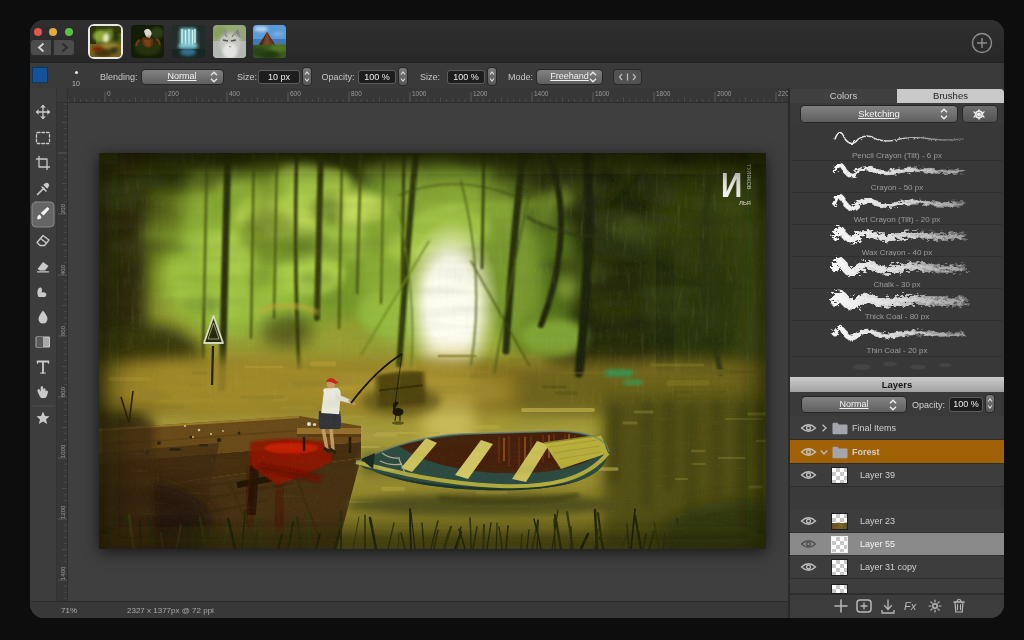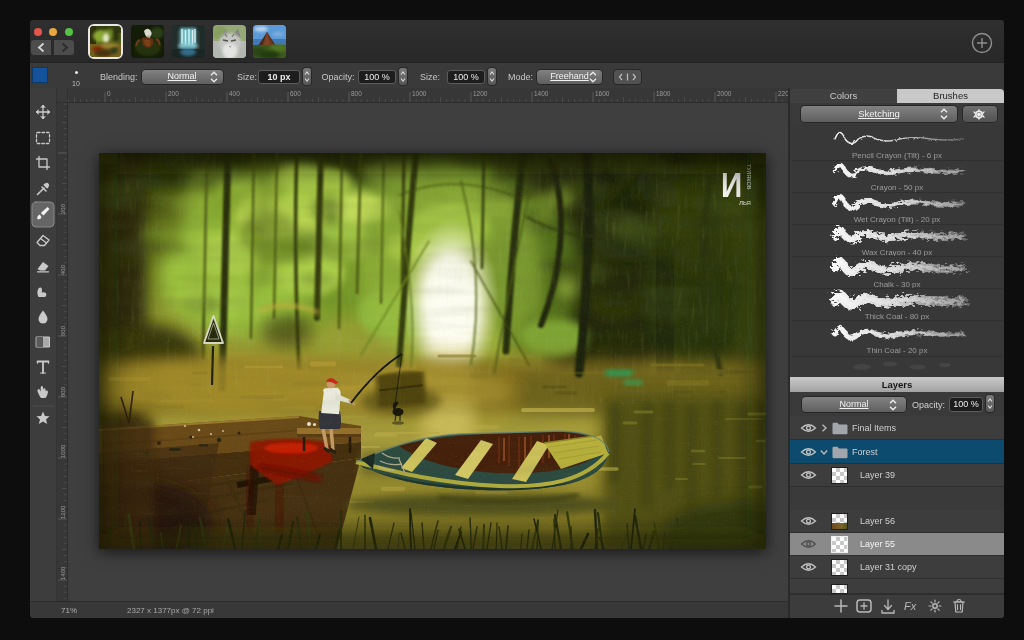--- a/index.html
+++ b/index.html
@@ -1,18 +1,18 @@
 <!DOCTYPE html>
 <html><head>
 <meta charset="utf-8">
 <style>
   html,body{margin:0;padding:0;width:1024px;height:640px;background:#0d0d0d;overflow:hidden;
     font-family:"Liberation Sans",sans-serif;-webkit-font-smoothing:antialiased;}
   .abs{position:absolute;}
-  #win{position:absolute;left:30px;top:20px;width:974px;height:598px;background:#3c3c3c;border-radius:4px;overflow:hidden;}
+  #win{position:absolute;left:30px;top:20px;width:974px;height:598px;background:#3c3c3c;border-radius:14px;overflow:hidden;}
   #titlebar{position:absolute;left:0;top:0;width:974px;height:42px;background:linear-gradient(#2f2f2f,#282828);}
   .tl{position:absolute;top:8px;width:8px;height:8px;border-radius:50%;}
   #toolbar{position:absolute;left:0;top:42px;width:974px;height:26px;background:#3a3a3a;border-top:1px solid #222;box-sizing:border-box;}
   .lbl{position:absolute;font-size:9px;color:#c6c6c6;line-height:10px;}
   .pill{position:absolute;background:linear-gradient(#828282,#5f5f5f);border-radius:4px;color:#f2f2f2;font-size:9px;text-align:center;box-shadow:0 0 0 1px rgba(0,0,0,.35);text-decoration:underline;}
   .field{position:absolute;background:#1d1d1d;border:1px solid #5c5c5c;border-radius:3px;color:#ececec;font-size:9px;text-align:center;box-sizing:border-box;}
   .stepper{position:absolute;width:8px;height:17px;background:linear-gradient(#7a7a7a,#565656);border-radius:3px;box-shadow:0 0 0 1px rgba(0,0,0,.3);}
   .thumb{position:absolute;top:5px;width:33px;height:33px;border-radius:4px;overflow:hidden;background:#222;}
   #statusbar{position:absolute;left:0;top:581px;width:758px;height:17px;background:#383838;border-top:1px solid #2b2b2b;box-sizing:border-box;}
   .stxt{position:absolute;top:4px;font-size:8px;color:#b0b0b0;}
@@ -122,21 +122,21 @@
     <div class="abs" style="left:2px;top:3.5px;width:15.5px;height:16px;background:#15529c;border:1px solid #0c3868;box-sizing:border-box;"></div>
     <div class="abs" style="left:45px;top:8px;width:3px;height:3px;border-radius:50%;background:#e8e8e8;"></div>
     <div class="lbl" style="left:42px;top:16px;font-size:7px;color:#bbb;">10</div>
     <div class="lbl" style="left:70px;top:9px;">Blending:</div>
     <div class="pill" style="left:111.5px;top:7px;width:81px;height:13.5px;line-height:13.5px;">Normal</div>
     <svg class="abs" style="left:178px;top:7px;" width="12" height="14" viewBox="0 0 12 14">
         <path d="M3 5.2 L6 2.2 L9 5.2" fill="none" stroke="#e8e8e8" stroke-width="1.4"></path>
         <path d="M3 8.8 L6 11.8 L9 8.8" fill="none" stroke="#e8e8e8" stroke-width="1.4"></path>
       </svg>
     <div class="lbl" style="left:207px;top:9px;">Size:</div>
-    <div class="field" style="left:228px;top:7px;width:42px;height:14px;line-height:12px;font-weight:bold;">10 px</div>
+    <div class="field" style="left:228px;top:7px;width:42px;height:14px;line-height:12px;">10 px</div>
     <div class="stepper" style="left:273px;top:5px;"></div>
     <svg class="abs" style="left:273px;top:5px;" width="8" height="17" viewBox="0 0 8 17">
         <path d="M2 6.5 L4 4 L6 6.5 M2 10.5 L4 13 L6 10.5" fill="none" stroke="#ddd" stroke-width="1.1"></path>
       </svg>
     <div class="lbl" style="left:291.5px;top:9px;">Opacity:</div>
     <div class="field" style="left:328px;top:7px;width:38px;height:14px;line-height:12px;">100 %</div>
     <div class="stepper" style="left:369px;top:5px;"></div>
     <svg class="abs" style="left:369px;top:5px;" width="8" height="17" viewBox="0 0 8 17">
         <path d="M2 6.5 L4 4 L6 6.5 M2 10.5 L4 13 L6 10.5" fill="none" stroke="#ddd" stroke-width="1.1"></path>
       </svg>
@@ -1217,21 +1217,21 @@
             <circle cx="8.5" cy="6" r="1.9" fill="none" stroke="#c2c2c2" stroke-width="1.3"></circle>
           </svg>
           <svg width="8" height="8" viewBox="0 0 8 8" style="position:absolute;left:30px;top:8px;">
             <path d="M2.5 0.8 L6 4 L2.5 7.2" fill="none" stroke="#b8b8b8" stroke-width="1.4"></path>
           </svg>
           <svg width="16" height="13" viewBox="0 0 16 13" style="position:absolute;left:42px;top:5.5px;">
             <path d="M0.5 2 Q0.5 0.8 1.7 0.8 L5.5 0.8 L7 2.4 L14.3 2.4 Q15.5 2.4 15.5 3.6 L15.5 11 Q15.5 12.2 14.3 12.2 L1.7 12.2 Q0.5 12.2 0.5 11 z" fill="#a2a6ab"></path>
           </svg>
           <div style="position:absolute;left:62px;top:6.5px;font-size:9px;color:#cfcfcf;">Final Items</div>
         </div>
-        <div style="position:absolute;left:0;top:24px;width:214px;height:24px;background:#0c4a6e;border-bottom:1px solid #2e2e2e;box-sizing:border-box;">
+        <div style="position:absolute;left:0;top:24px;width:214px;height:24px;background:#a16207;border-bottom:1px solid #2e2e2e;box-sizing:border-box;font-weight:bold;">
           <svg width="17" height="12" viewBox="0 0 17 12" style="position:absolute;left:10px;top:5.5px;">
             <path d="M1.5 6 Q8.5 -0.5 15.5 6 Q8.5 12.5 1.5 6z" fill="none" stroke="#c2c2c2" stroke-width="1.3"></path>
             <circle cx="8.5" cy="6" r="1.9" fill="none" stroke="#c2c2c2" stroke-width="1.3"></circle>
           </svg>
           <svg width="8" height="8" viewBox="0 0 8 8" style="position:absolute;left:30px;top:8px;">
             <path d="M0.8 2.5 L4 6 L7.2 2.5" fill="none" stroke="#b8b8b8" stroke-width="1.4"></path>
           </svg>
           <svg width="16" height="13" viewBox="0 0 16 13" style="position:absolute;left:42px;top:5.5px;">
             <path d="M0.5 2 Q0.5 0.8 1.7 0.8 L5.5 0.8 L7 2.4 L14.3 2.4 Q15.5 2.4 15.5 3.6 L15.5 11 Q15.5 12.2 14.3 12.2 L1.7 12.2 Q0.5 12.2 0.5 11 z" fill="#a2a6ab"></path>
           </svg>
@@ -1246,21 +1246,21 @@
           <div style="position:absolute;left:70px;top:6px;font-size:9px;color:#cfcfcf;">Layer 39</div>
         </div>
         <div style="position:absolute;left:0;top:94px;width:214px;height:23px;background:#3d3d3d;border-bottom:1px solid #2e2e2e;box-sizing:border-box;">
           <svg width="17" height="12" viewBox="0 0 17 12" style="position:absolute;left:10px;top:5px;">
             <path d="M1.5 6 Q8.5 -0.5 15.5 6 Q8.5 12.5 1.5 6z" fill="none" stroke="#c2c2c2" stroke-width="1.3"></path>
             <circle cx="8.5" cy="6" r="1.9" fill="none" stroke="#c2c2c2" stroke-width="1.3"></circle>
           </svg>
           <div style="position:absolute;left:41px;top:3px;width:17px;height:17px;background:#fff;background-image:linear-gradient(45deg,#c8c8c8 25%,transparent 25%,transparent 75%,#c8c8c8 75%),linear-gradient(45deg,#c8c8c8 25%,transparent 25%,transparent 75%,#c8c8c8 75%);background-size:8px 8px;background-position:0 0,4px 4px;border:1px solid #1f1f1f;box-sizing:border-box;">
             <div style="position:absolute;left:0;top:9px;width:15px;height:6px;background:linear-gradient(90deg,#6b4a20,#7a6428 60%,#55571e);"></div>
           </div>
-          <div style="position:absolute;left:70px;top:6px;font-size:9px;color:#cfcfcf;">Layer 56</div>
+          <div style="position:absolute;left:70px;top:6px;font-size:9px;color:#cfcfcf;">Layer 23</div>
         </div>
         <div style="position:absolute;left:0;top:117px;width:214px;height:23px;background:#8a8a8a;border-bottom:1px solid #2e2e2e;box-sizing:border-box;">
           <svg width="17" height="12" viewBox="0 0 17 12" style="position:absolute;left:10px;top:5px;">
             <path d="M1.5 6 Q8.5 -0.5 15.5 6 Q8.5 12.5 1.5 6z" fill="none" stroke="#4f4f4f" stroke-width="1.3"></path>
             <circle cx="8.5" cy="6" r="1.9" fill="none" stroke="#4f4f4f" stroke-width="1.3"></circle>
           </svg>
           <div style="position:absolute;left:41px;top:3px;width:17px;height:17px;background:#fff;background-image:linear-gradient(45deg,#c8c8c8 25%,transparent 25%,transparent 75%,#c8c8c8 75%),linear-gradient(45deg,#c8c8c8 25%,transparent 25%,transparent 75%,#c8c8c8 75%);background-size:8px 8px;background-position:0 0,4px 4px;border:1px solid #f0f0f0;box-sizing:border-box;"></div>
           <div style="position:absolute;left:70px;top:6px;font-size:9px;color:#f4f4f4;">Layer 55</div>
         </div>
         <div style="position:absolute;left:0;top:140px;width:214px;height:23px;background:#3d3d3d;border-bottom:1px solid #2e2e2e;box-sizing:border-box;">

